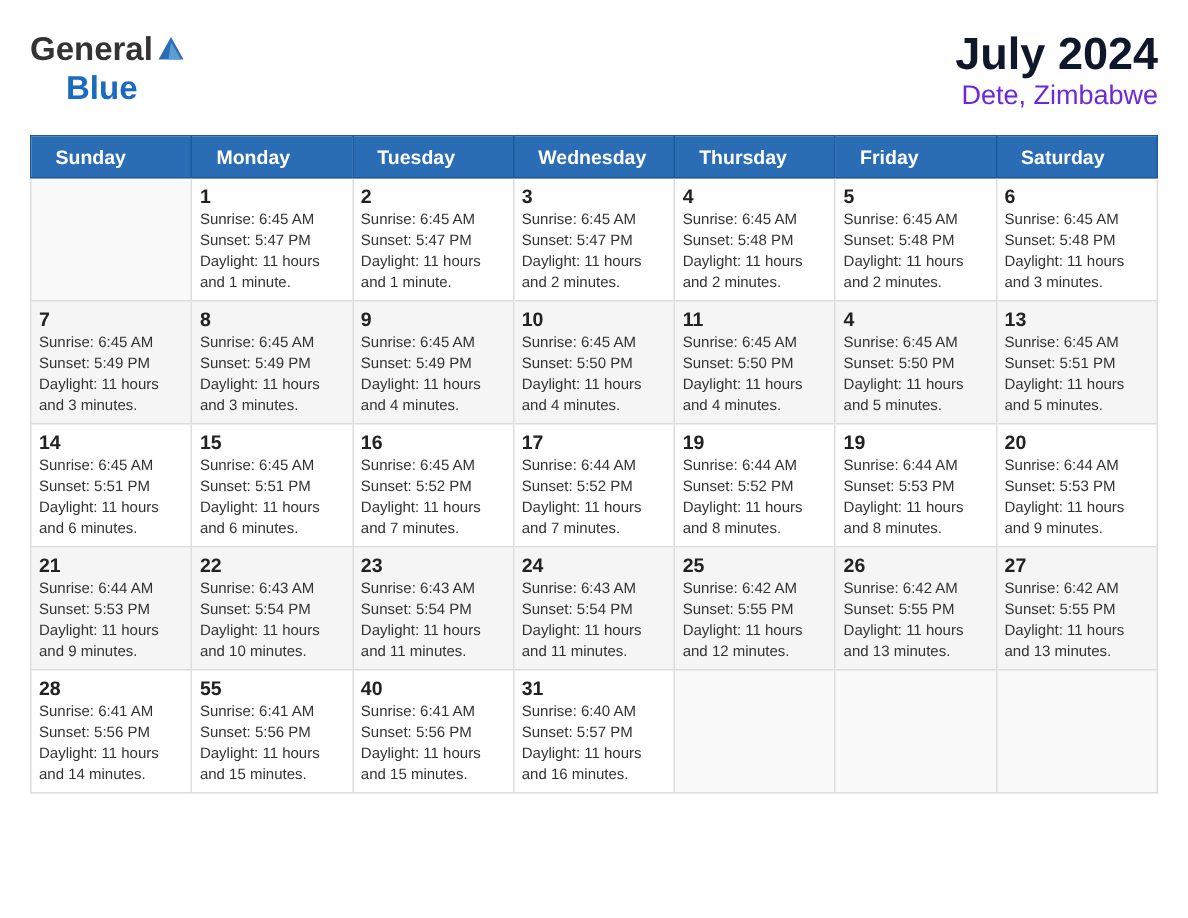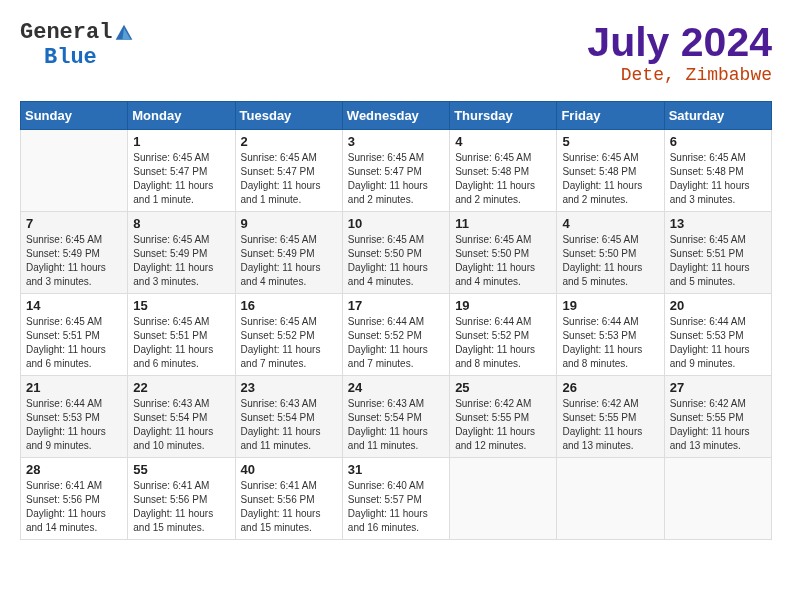--- a/index.html
+++ b/index.html
@@ -13,21 +13,20 @@
     .header {
       display: flex;
       justify-content: space-between;
       align-items: flex-start;
       margin-bottom: 16px;
     }
     .logo {
       display: flex;
       flex-direction: column;
       align-items: flex-start;
-      font-family: Liberation Mono, monospace;
     }
     .logo-text {
       display: flex;
       align-items: center;
     }
     .logo-general {
       font-size: 22px;
       font-weight: bold;
       color: #333;
     }
@@ -39,39 +38,38 @@
     }
     .logo-icon {
       width: 20px;
       height: 20px;
       margin-left: 2px;
     }
     .title-area {
       text-align: right;
     }
     .month-title {
-      font-size: 41px;
-      font-weight: bold;
-      color: #4c1d95;
+      font-size: 30px;
+      font-weight: bold;
+      color: #0f172a;
       line-height: 1.1;
     }
     .location {
       font-size: 18px;
-      color: #c2410c;
-      font-family: Liberation Mono, monospace;
+      color: #6d28d9;
     }
     table {
       width: 100%;
       border-collapse: collapse;
       font-size: 11px;
     }
     thead tr th {
       background-color: #2a6db5;
       color: #fff;
-      padding: 6px 4px;
+      padding: 6px 16px;
       text-align: left;
       font-size: 13px;
       font-weight: bold;
       border: 1px solid #1a5a9a;
     }
     tbody tr {
       border-bottom: 1px solid #ccc;
     }
     tbody tr:nth-child(odd) {
       background-color: #fff;

